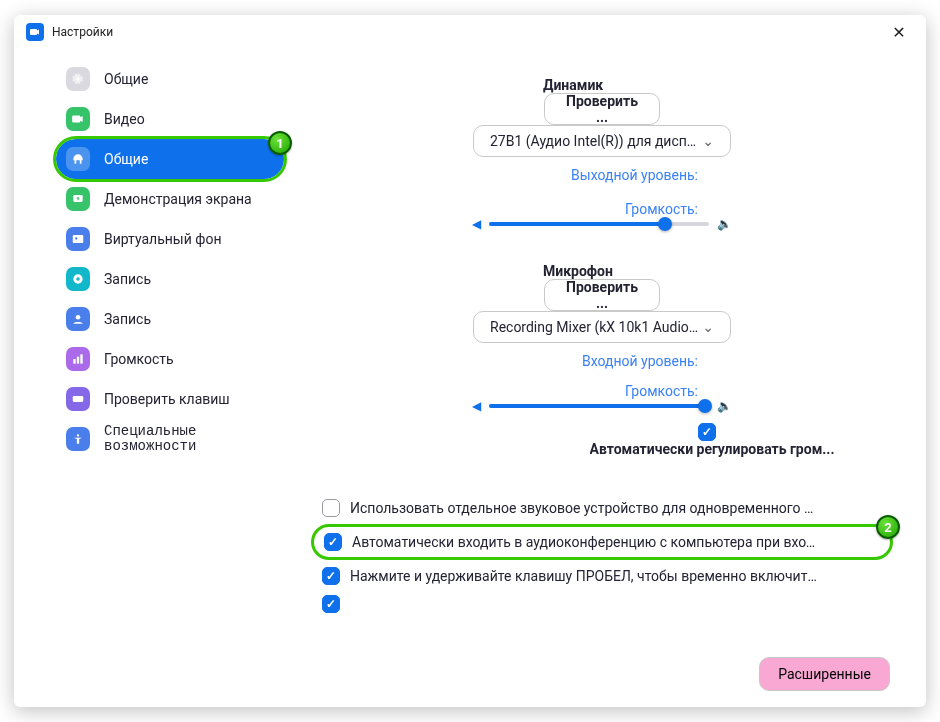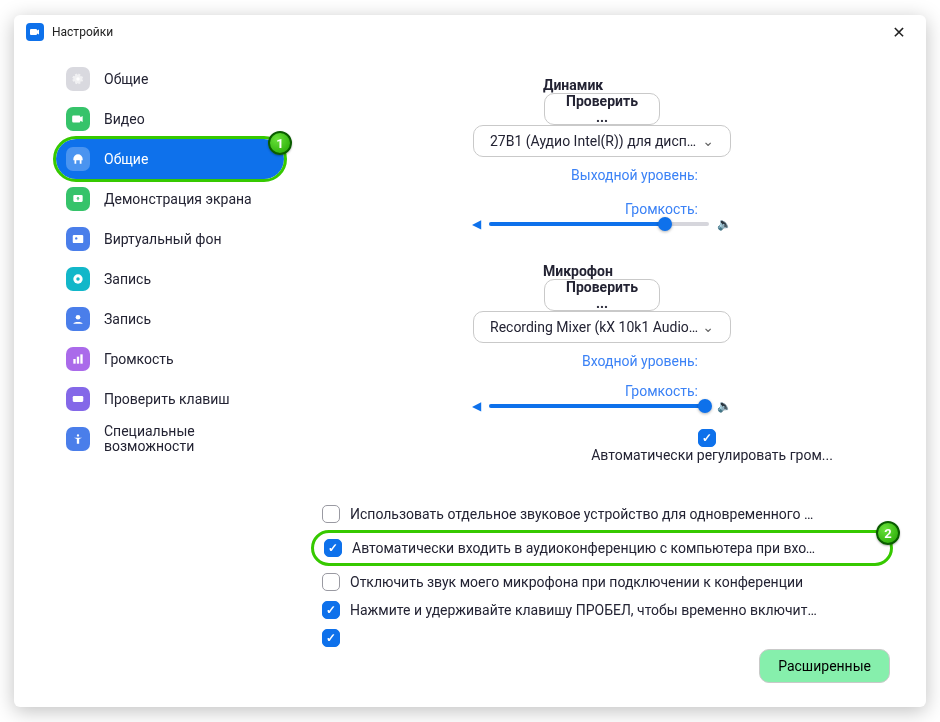--- a/index.html
+++ b/index.html
@@ -11,21 +11,21 @@
   .title-text { font-size: 12px; color: #222; }
   .close-btn { margin-left: auto; width: 30px; height: 30px; display:flex; align-items:center; justify-content:center; cursor:pointer; font-size: 16px; color:#222; }
   .body { flex:1; display:flex; }
   .sidebar { width: 240px; padding: 10px 6px; margin-left: 36px; }
   .nav-item { position:relative; display:flex; align-items:center; height: 40px; padding: 0 10px; border-radius: 10px; cursor:pointer; color:#232333; font-size: 14px; }
   .nav-item .nav-icon { width: 24px; height: 24px; border-radius: 7px; margin-right: 14px; display:flex; align-items:center; justify-content:center; }
   .nav-item .nav-icon svg { width: 14px; height: 14px; fill: #fff; }
   .nav-item.active { background:#0e71eb; color:#fff; }
   .nav-item.active .nav-icon { background: rgba(255,255,255,0.25); }
   .nav-item.highlight { outline: 3px solid #36c900; border-radius: 20px; }
-  .nav-item .multi { line-height: 1.1; }
+  .nav-item .multi { line-height: 1.1; font-family: Liberation Mono, monospace; }
 
   .badge-circle {
     position:absolute; width: 24px; height: 24px; border-radius: 50%;
     background: radial-gradient(circle at 35% 30%, #69e23a, #21a400);
     border: 2px solid #0a5c00;
     color:#fff; font-weight:700; font-size: 13px;
     display:flex; align-items:center; justify-content:center;
     right:-8px; top:-8px;
     box-shadow: 0 1px 2px rgba(0,0,0,0.3);
   }
@@ -62,23 +62,23 @@
     cursor:pointer; background:#fff;
   }
   .checkbox.checked { background:#0e71eb; border-color:#0e71eb; }
   .checkbox.checked::after { content:"✓"; color:#fff; font-size:12px; font-weight:700; }
   .check-text { white-space: nowrap; overflow:hidden; text-overflow: ellipsis; max-width: 470px; }
 
   .section-gap { height: 22px; }
   .indent-block { margin-left: 220px; }
 
   .adv-btn {
-    position:absolute; right: 36px; bottom: 24px;
+    position:absolute; right: 36px; bottom: 16px;
     height: 34px; padding: 0 18px;
-    border:1px solid #c9c9c9; border-radius: 10px; background:#86efac;
+    border:1px solid #c9c9c9; border-radius: 10px; background:#f9a8d4;
     font-size: 14px; cursor:pointer;
   }
 </style>
 </head>
 <body>
 
 <div class="window">
   <div class="titlebar">
     <span class="app-icon">
       <svg viewBox="0 0 24 24">
@@ -227,42 +227,38 @@
         <div class="slider-wrap">
           <span class="vol-ico on">◀</span>
           <div class="slider-track">
             <div class="slider-fill" id="micFill" style="width: 98%;"></div>
             <div class="slider-thumb" id="micThumb" style="left: 98%;"></div>
           </div>
           <span class="vol-ico on">🔈</span>
         </div>
       </div>
 
-      <div class="row indent-block" style="margin-top:16px;">
+      <div class="row indent-block" style="margin-top:10px;font-weight:bold;">
         <span class="checkbox checked"></span>
         <span class="check-text">Автоматически регулировать гром...</span>
       </div>
 
       <div class="section-gap"></div>
 
       <div id="options">
           <div class="check-row">
             <span class="checkbox"></span>
             <span class="check-text">Использовать отдельное звуковое устройство для одновременного воспро...</span>
           </div>
           <div class="check-row highlighted">
             <span class="checkbox checked"></span>
             <span class="check-text">Автоматически входить в аудиоконференцию с компьютера при входе в кон...</span>
             <span class="badge-circle">2</span>
           </div>
           <div class="check-row">
-            <span class="checkbox"></span>
-            <span class="check-text">Отключить звук моего микрофона при подключении к конференции</span>
-          </div>
-          <div class="check-row">
             <span class="checkbox checked"></span>
             <span class="check-text">Нажмите и удерживайте клавишу ПРОБЕЛ, чтобы временно включить свой з...</span>
           </div>
           <div class="check-row">
             <span class="checkbox checked"></span>
           </div>
         </div>
 
       <button class="adv-btn">Расширенные</button>
     </div>

